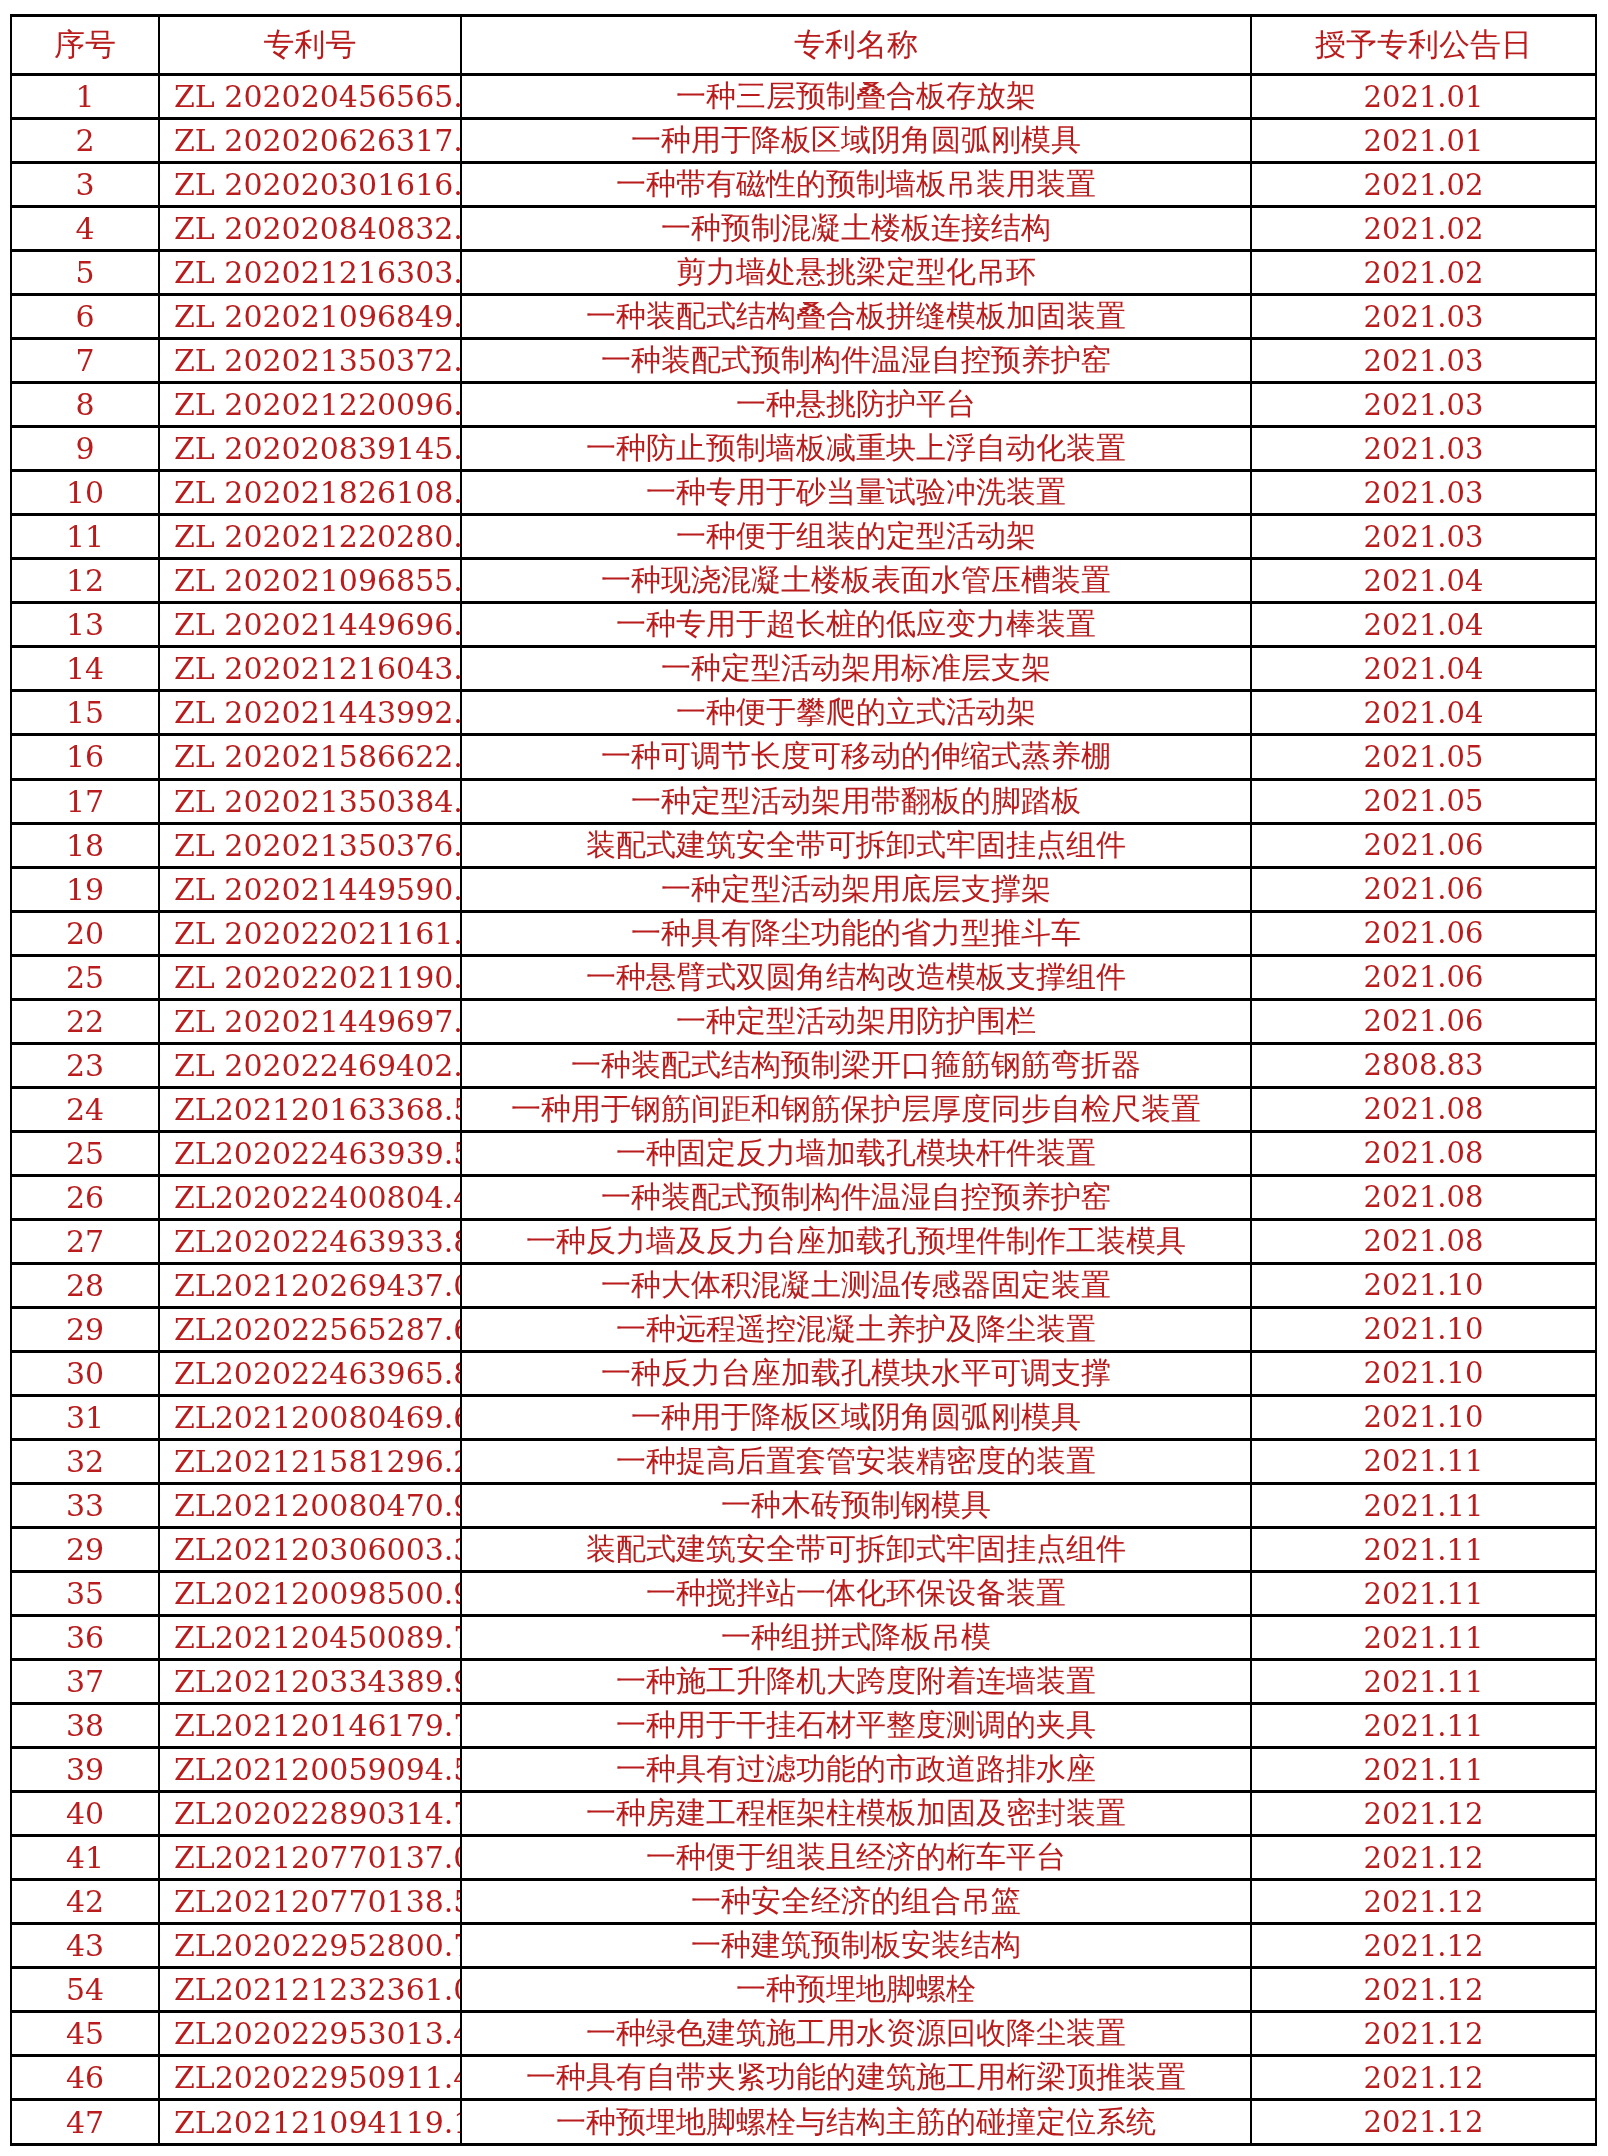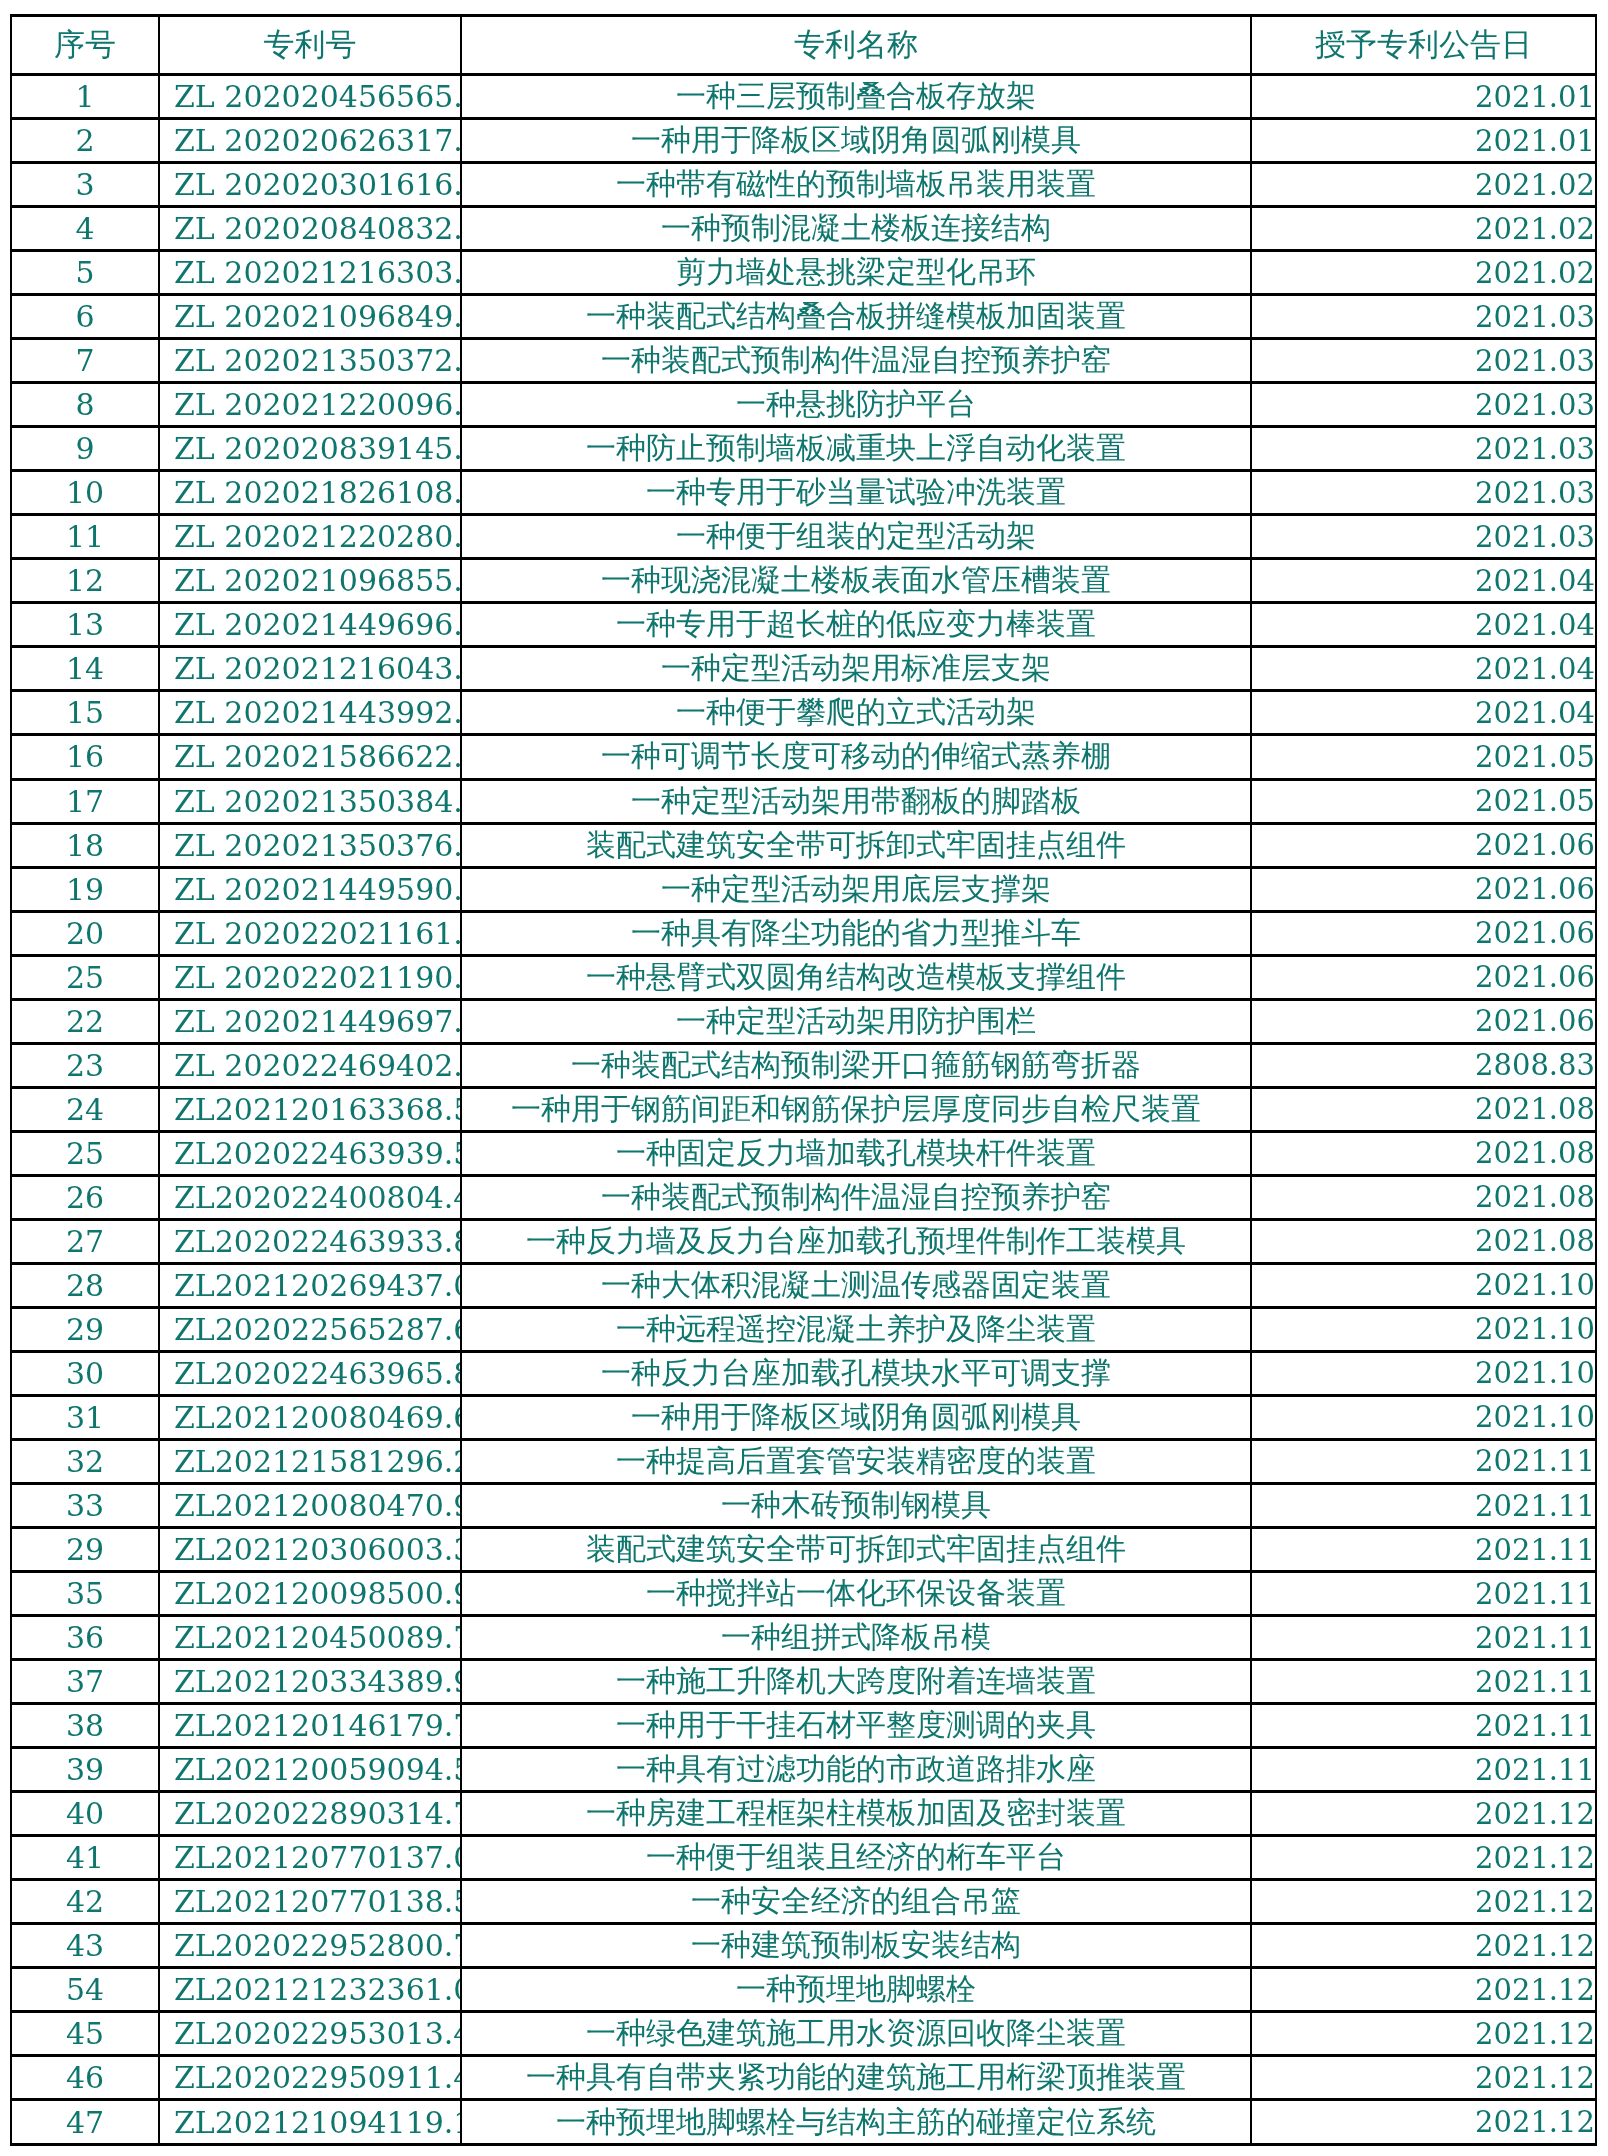--- a/index.html
+++ b/index.html
@@ -9,21 +9,21 @@
     height: 2156px;
     background: #ffffff;
   }
   table.patent-table {
     border-collapse: collapse;
     table-layout: fixed;
     margin: 14px 0 0 10px;
     width: 1585px;
     height: 2132px;
     font-family: "DejaVu Serif", "Liberation Serif", serif;
-    color: #0f766e;
+    color: #b91c1c;
   }
   table.patent-table th,
   table.patent-table td {
     border-left: 2px solid #000;
     border-right: 2px solid #000;
     border-top: 3px solid #000;
     border-bottom: 3px solid #000;
     padding: 0;
     text-align: center;
     vertical-align: middle;
@@ -37,21 +37,20 @@
   }
   table.patent-table td {
     font-size: 30px;
   }
   table.patent-table td.patent_no {
     text-align: left;
     padding-left: 14px;
   }
   table.patent-table td.date {
     font-size: 29px;
-    text-align: right;
   }
   col.c-no     { width: 148px; }
   col.c-patent { width: 302px; }
   col.c-name   { width: 790px; }
   col.c-date   { width: 345px; }
 </style>
 </head>
 <body>
 
 <table class="patent-table">

